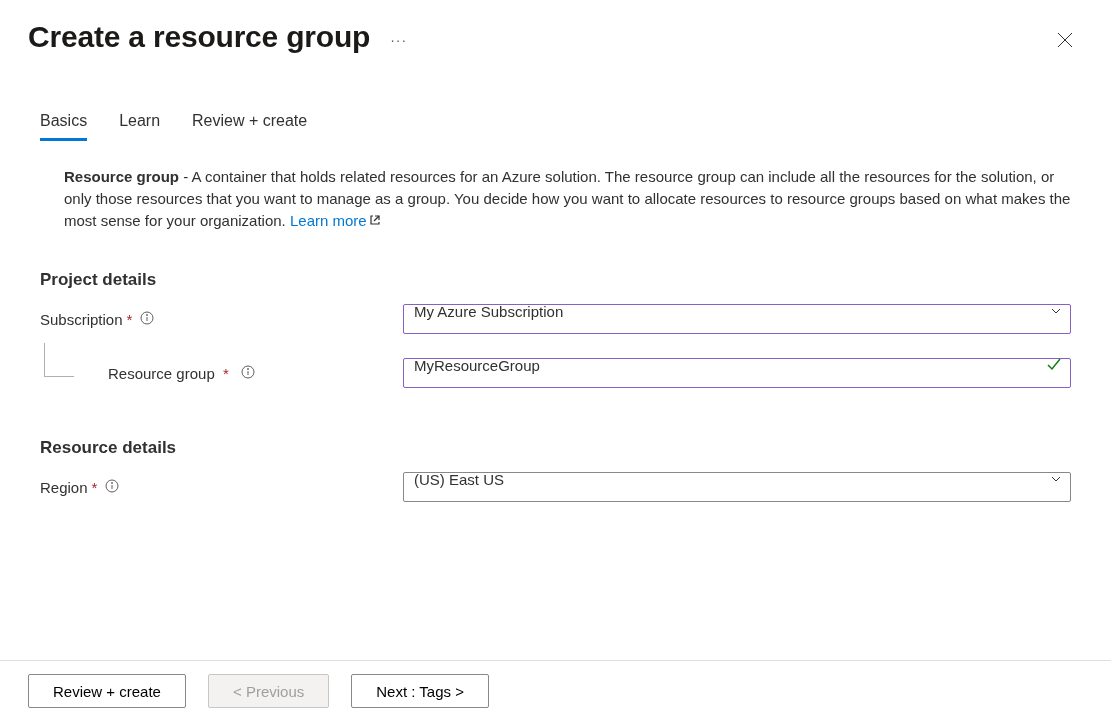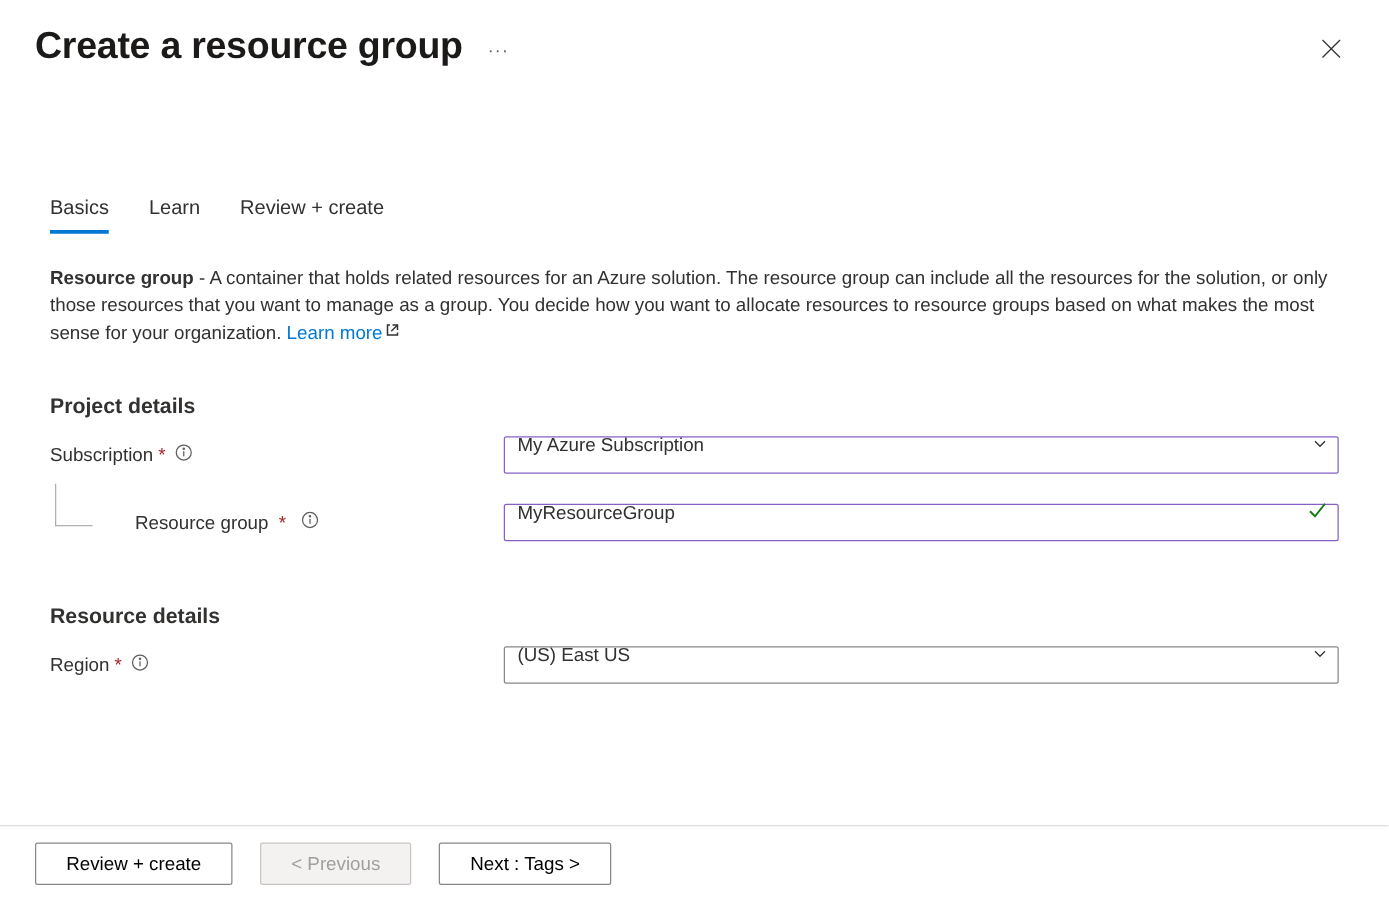--- a/index.html
+++ b/index.html
@@ -44,21 +44,21 @@
     .close-btn svg {
       width: 16px;
       height: 16px;
       stroke: #323130;
       stroke-width: 1;
     }
     .tabs {
       display: flex;
       gap: 32px;
       padding: 0 0 0 40px;
-      margin-top: 94px;
+      margin-top: 48px;
       border-bottom: 1px solid transparent;
     }
     .tab {
       font-size: 16px;
       color: #323130;
       padding-bottom: 8px;
       cursor: pointer;
       border-bottom: 3px solid transparent;
     }
     .tab.active {
@@ -66,20 +66,21 @@
       font-weight: 400;
     }
     .content {
       padding: 24px 40px 0 40px;
     }
     .description {
       font-size: 15px;
       line-height: 1.45;
       color: #323130;
       margin-bottom: 38px;
+      margin-left: 24px;
     }
     .description strong {
       font-weight: 600;
     }
     .learn-more {
       color: #0078d4;
       cursor: pointer;
       text-decoration: none;
     }
     .external-icon {

